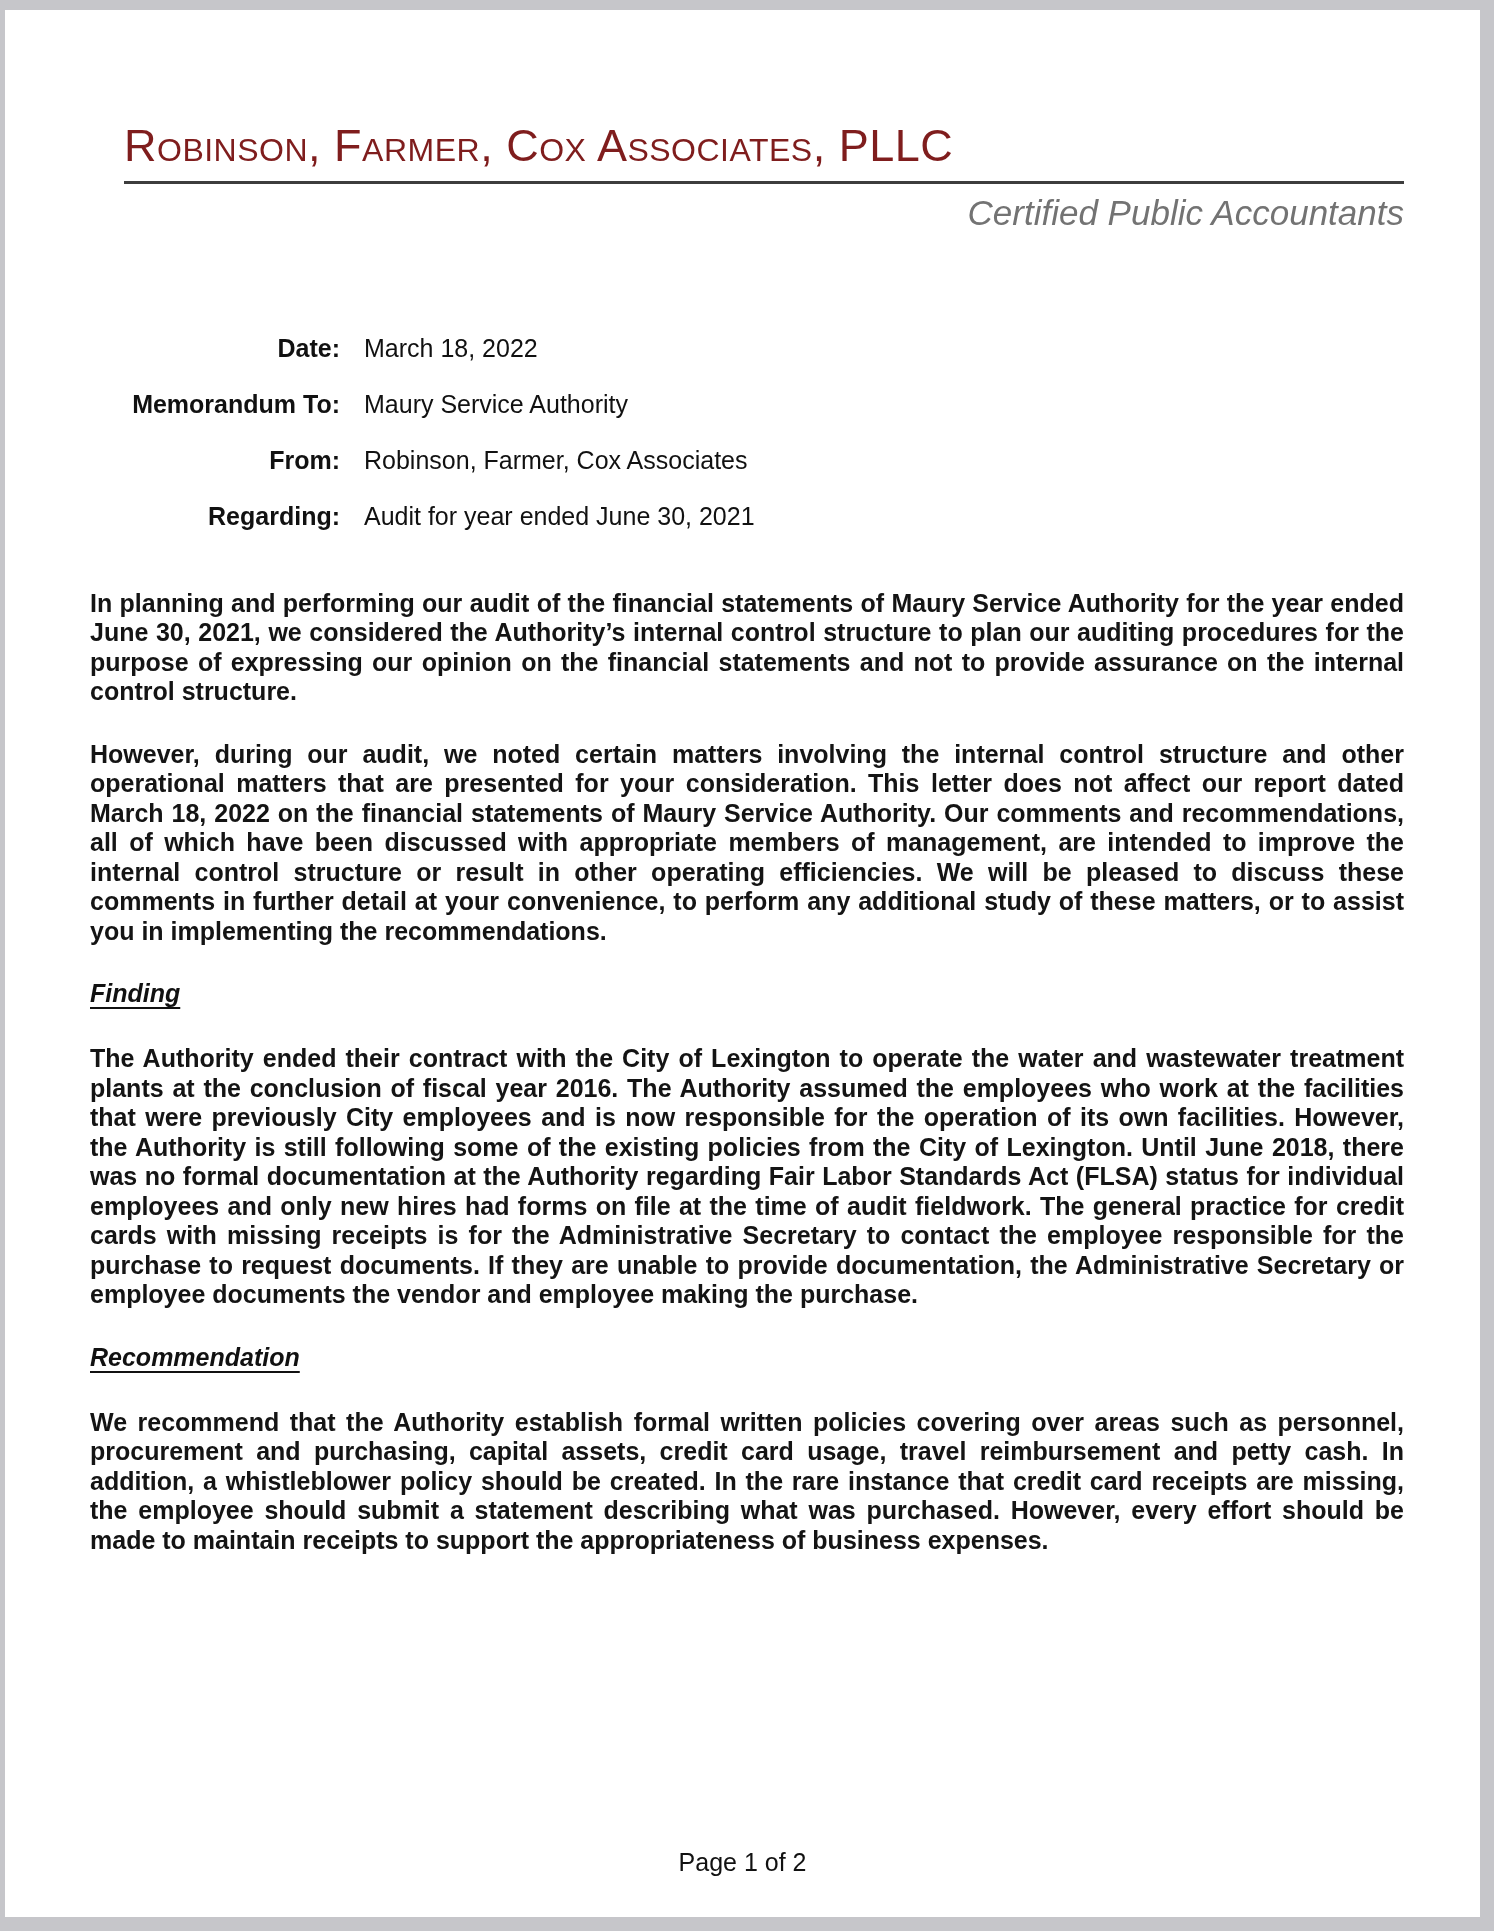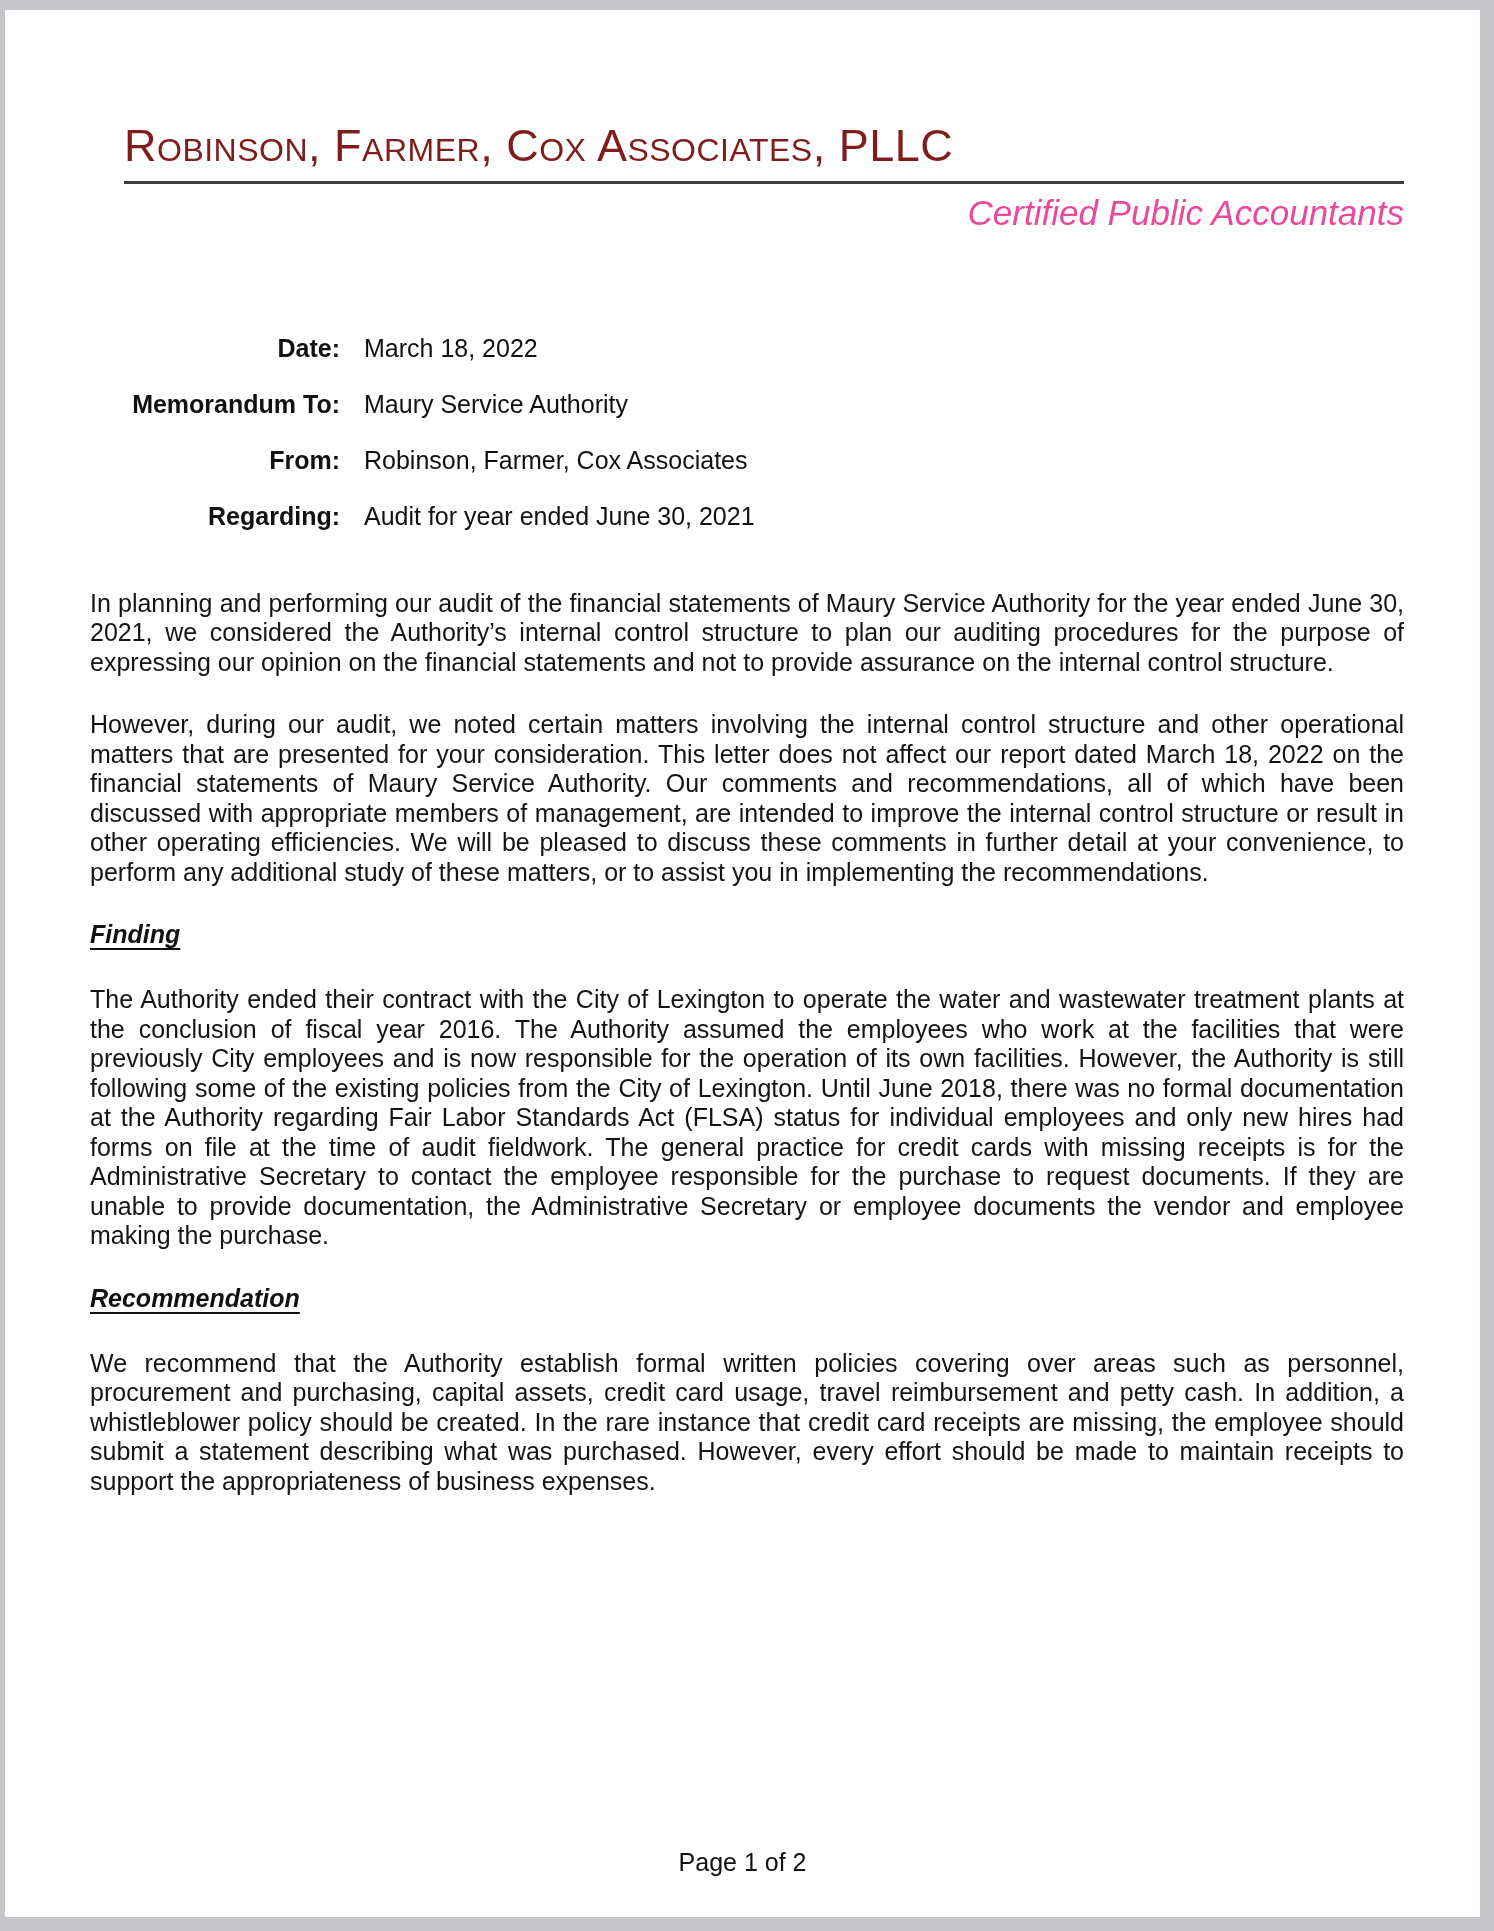--- a/index.html
+++ b/index.html
@@ -86,21 +86,21 @@
   }
   .firm-rule {
     border: none;
     border-top: 3px solid #3d3d3d;
     margin: 9px 0 0 0;
   }
   .firm-subtitle {
     text-align: right;
     font-style: italic;
     font-size: 35px;
-    color: #ec4899;
+    color: #737373;
     margin-top: 9px;
   }
 
   
   .memo {
     margin-top: 99px;
     display: grid;
     grid-template-columns: 250px 1fr;
     column-gap: 26px;
     row-gap: 28px;
@@ -117,20 +117,21 @@
   
   .body-copy {
     margin-top: 57px;
     color: #141414;
   }
   .para {
     font-size: 25px;
     line-height: 29.5px;
     text-align: justify;
     margin: 0 0 33px 0;
+    font-weight: bold;
   }
   .section-heading {
     font-size: 25px;
     font-weight: bold;
     margin: 0 0 31px 0;
     color: #111111;
   }
   .sub-heading {
     font-size: 25px;
     font-style: italic;

